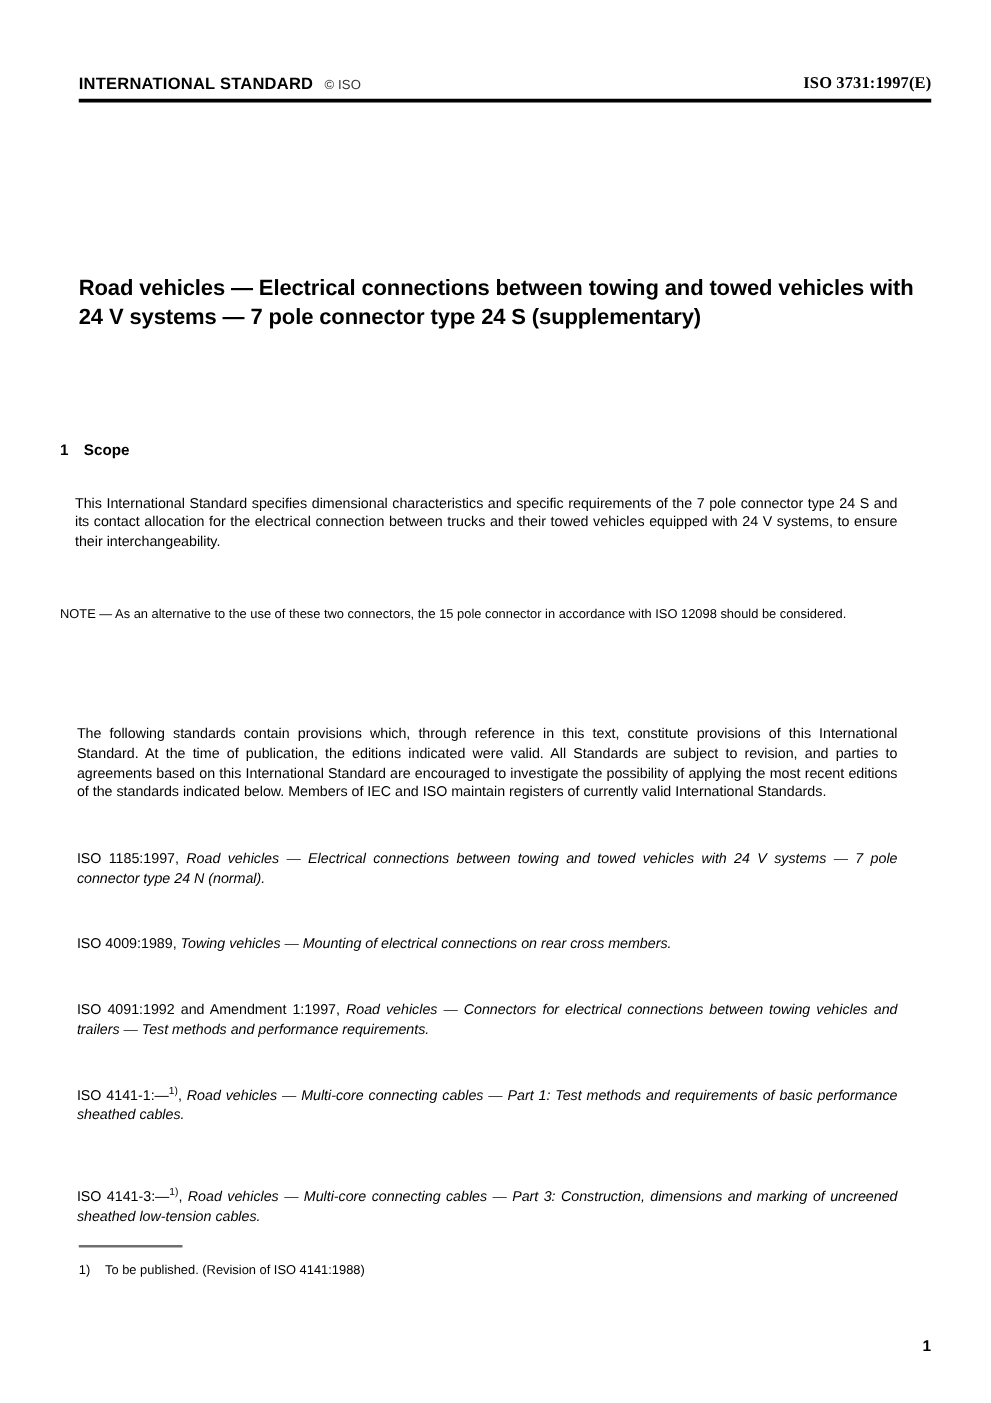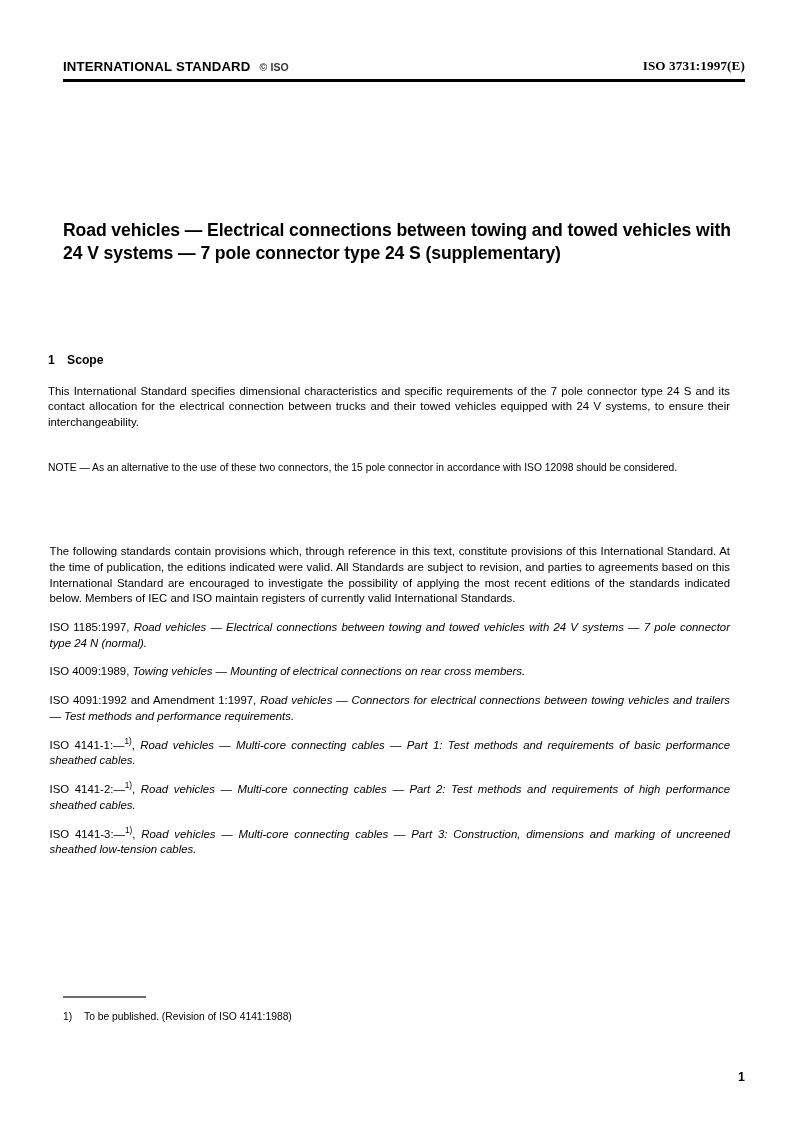--- a/index.html
+++ b/index.html
@@ -35,21 +35,21 @@
     display: flex;
     align-items: baseline;
   }
   .std-label {
     font-size: 13.2px;
     font-weight: bold;
     letter-spacing: 0.2px;
   }
   .iso-copy {
     font-size: 10.5px;
-    font-weight: bold;
+    font-weight: normal;
     margin-left: 9px;
     color: #333333;
     letter-spacing: 0.1px;
   }
   .doc-ref {
     font-size: 13.2px;
     font-weight: bold;
     letter-spacing: 0.1px;
     font-family: Liberation Serif, serif;
   }
@@ -90,21 +90,21 @@
     line-height: 1.2;
   }
   h2.section-head .num {
     display: inline-block;
     width: 19px;
   }
 
   p.body {
     font-size: 11.4px;
     line-height: 1.38;
-    margin: 0;
+    margin: 12px;
     padding: 0;
     text-align: justify;
   }
   p.note {
     font-size: 10.3px;
     line-height: 1.38;
     margin: 0;
     padding: 0;
     text-align: justify;
   }
@@ -205,23 +205,20 @@
       <p class="body">
         <span>ISO 4091:1992 and Amendment 1:1997, </span><i class="ital">Road vehicles — Connectors for electrical connections between towing vehicles and trailers — Test methods and performance requirements.</i>
       </p>
       <div class="sp-ref-gap"></div>
 
       <p class="body">
         <span>ISO 4141-1:—</span><sup>1)</sup><span>, </span><i class="ital">Road vehicles — Multi-core connecting cables — Part 1: Test methods and requirements of basic performance sheathed cables.</i>
       </p>
       <div class="sp-ref-gap"></div>
 
-      <p class="body">
-        <span>ISO 4141-2:—</span><sup>1)</sup><span>, </span><i class="ital">Road vehicles — Multi-core connecting cables — Part 2: Test methods and requirements of high performance sheathed cables.</i>
-      </p>
       <div class="sp-ref-gap"></div>
 
       <p class="body">
         <span>ISO 4141-3:—</span><sup>1)</sup><span>, </span><i class="ital">Road vehicles — Multi-core connecting cables — Part 3: Construction, dimensions and marking of uncreened sheathed low-tension cables.</i>
       </p>
     </div>
   </div>
 
   <div class="footnote-rule"></div>
   <div class="footnote">

